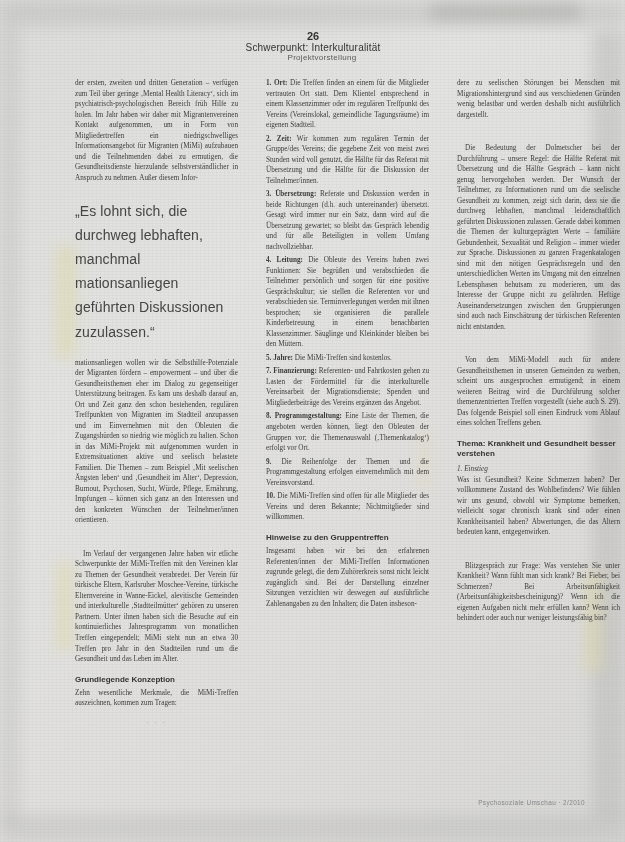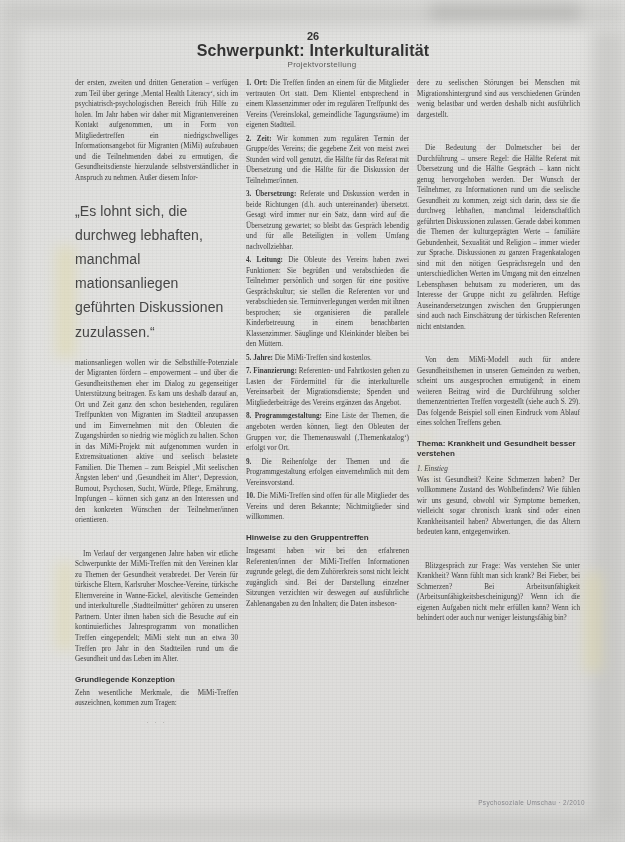--- a/index.html
+++ b/index.html
@@ -19,26 +19,26 @@
   .blotch.yellow{background:#ded7a8;}
   
   .header{
     position:absolute;left:63px;top:30px;width:500px;height:18px;
     display:flex;align-items:center;
     font-family:"Liberation Sans","DejaVu Sans",sans-serif;
     flex-direction:column;
   }
   .page-num{font-size:11px;font-weight:bold;color:#333;}
   .hdr-div{width:1px;height:14px;background:#8a8a88;margin:0 9px;}
-  .section-title{font-size:16px;font-weight:bold;color:#333;letter-spacing:.2px;}
+  .section-title{font-size:10px;font-weight:normal;color:#333;letter-spacing:.2px;}
   .rubric{font-size:8px;color:#5a5a58;letter-spacing:.3px;margin-left:18px;}
   
   .content{
     position:absolute;left:75px;top:78px;width:512px;height:730px;
-    display:flex;gap:8px;
+    display:flex;gap:28px;
   }
   .col{width:163px;flex:0 0 163px;}
   .col p{
     margin:0;font-size:7.2px;line-height:1.46;text-align:justify;
     hyphens:auto;-webkit-hyphens:auto;color:#3c3c3c;
   }
   .col p + p{text-indent:8px;margin-top:23px;}
   .pull-quote{
     font-family:"Liberation Sans","DejaVu Sans",sans-serif;
     font-size:14px;font-weight:500;line-height:1.72;color:#454545;

